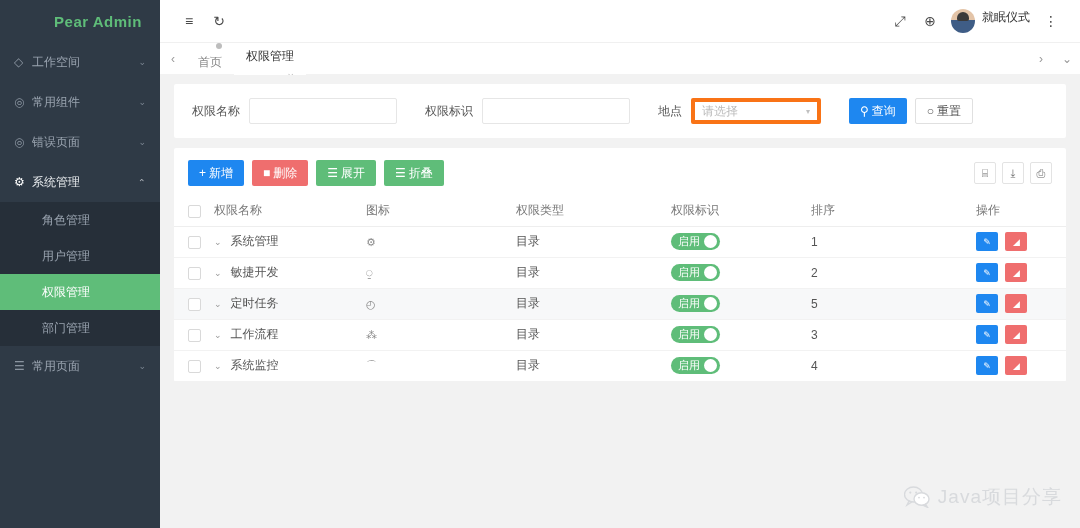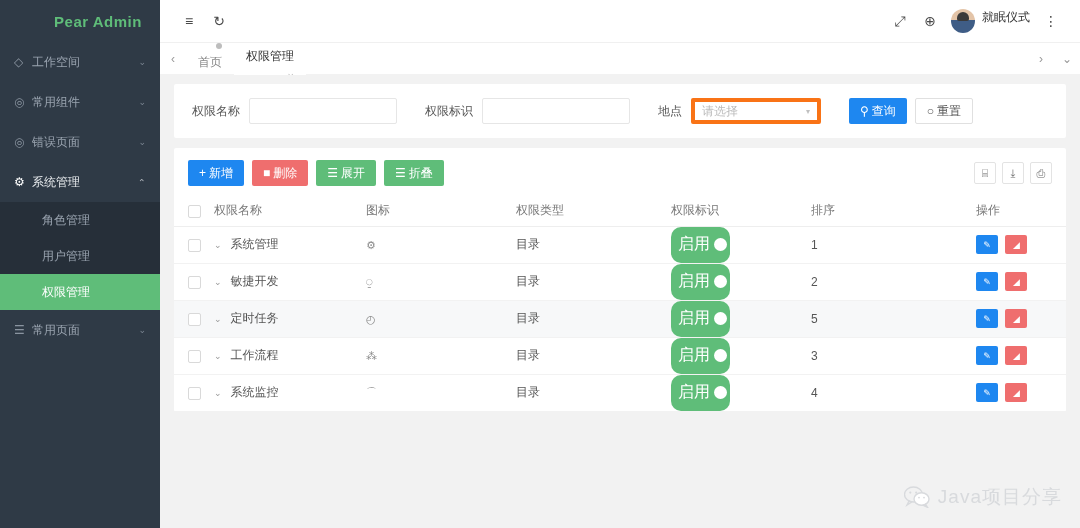--- a/index.html
+++ b/index.html
@@ -144,22 +144,22 @@
   .col-icon { width:150px; }
   .col-type { width:155px; }
   .col-status { width:140px; }
   .col-order { width:165px; }
   .col-op { }
   .name-cell { display:flex; align-items:center; gap:9px; }
   .tree-chev { color:#999; font-size:9px; cursor:pointer; }
   .row-ico { color:#8a8a8a; font-size:11px; }
 
   .switch {
-    display:inline-flex; align-items:center; height:36px; border-radius:10px;
-    background:#5fbd79; color:#fff; font-size:16px; padding:0 3px 0 7px; gap:4px;
+    display:inline-flex; align-items:center; height:17px; border-radius:10px;
+    background:#5fbd79; color:#fff; font-size:11px; padding:0 3px 0 7px; gap:4px;
     cursor:pointer;
   }
   .switch .knob { width:13px; height:13px; border-radius:50%; background:#fff; }
 
   .op-btn {
     width:22px; height:19px; border-radius:2px; display:inline-flex;
     align-items:center; justify-content:center; color:#fff; font-size:9px;
     cursor:pointer; margin-right:4px;
   }
   .op-edit { background:#1e87f0; }
@@ -204,20 +204,23 @@
 
   <div class="subnav">
     <div class="sub-item">
       <span>角色管理</span>
     </div>
     <div class="sub-item">
       <span>用户管理</span>
     </div>
     <div class="sub-item active">
       <span>权限管理</span>
+    </div>
+    <div class="sub-item">
+      <span>部门管理</span>
     </div>
   </div>
 
   <div class="nav-item">
     <span class="ico">☰</span>
     <span class="lbl">常用页面</span>
     <span class="chev">⌄</span>
   </div>
 </div>
 

